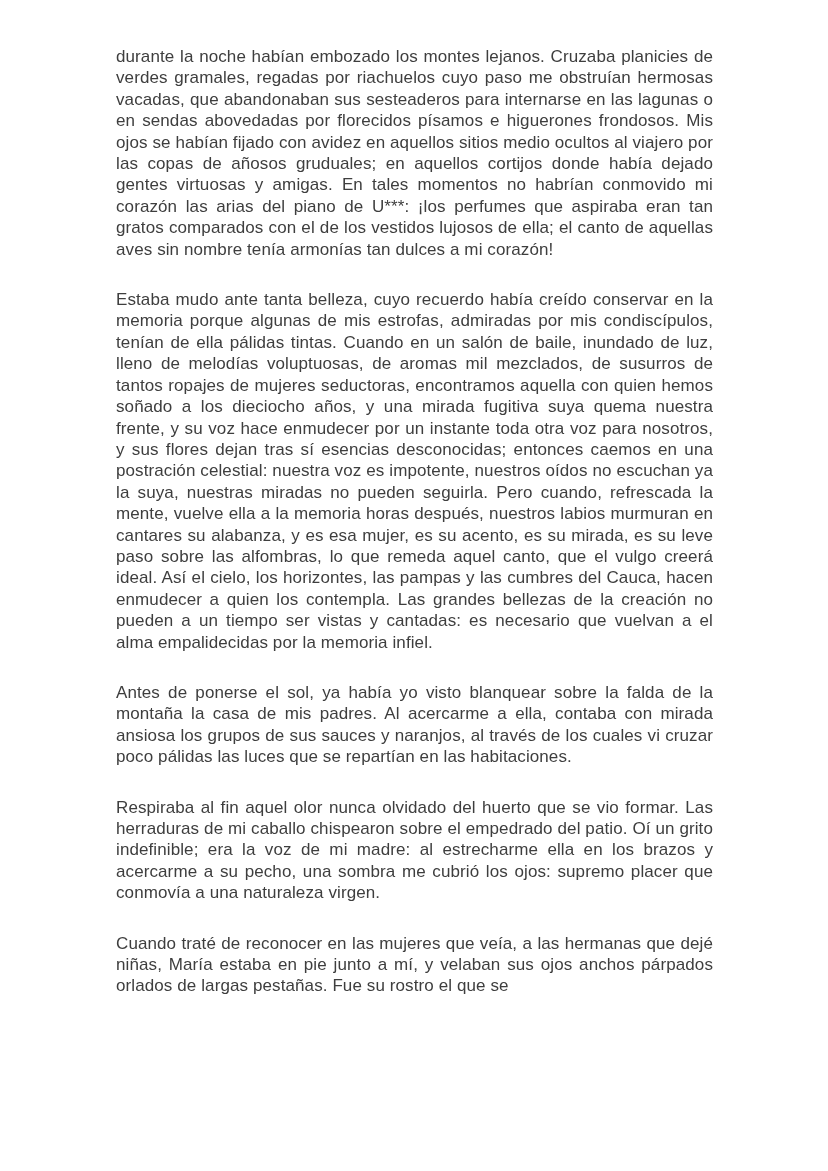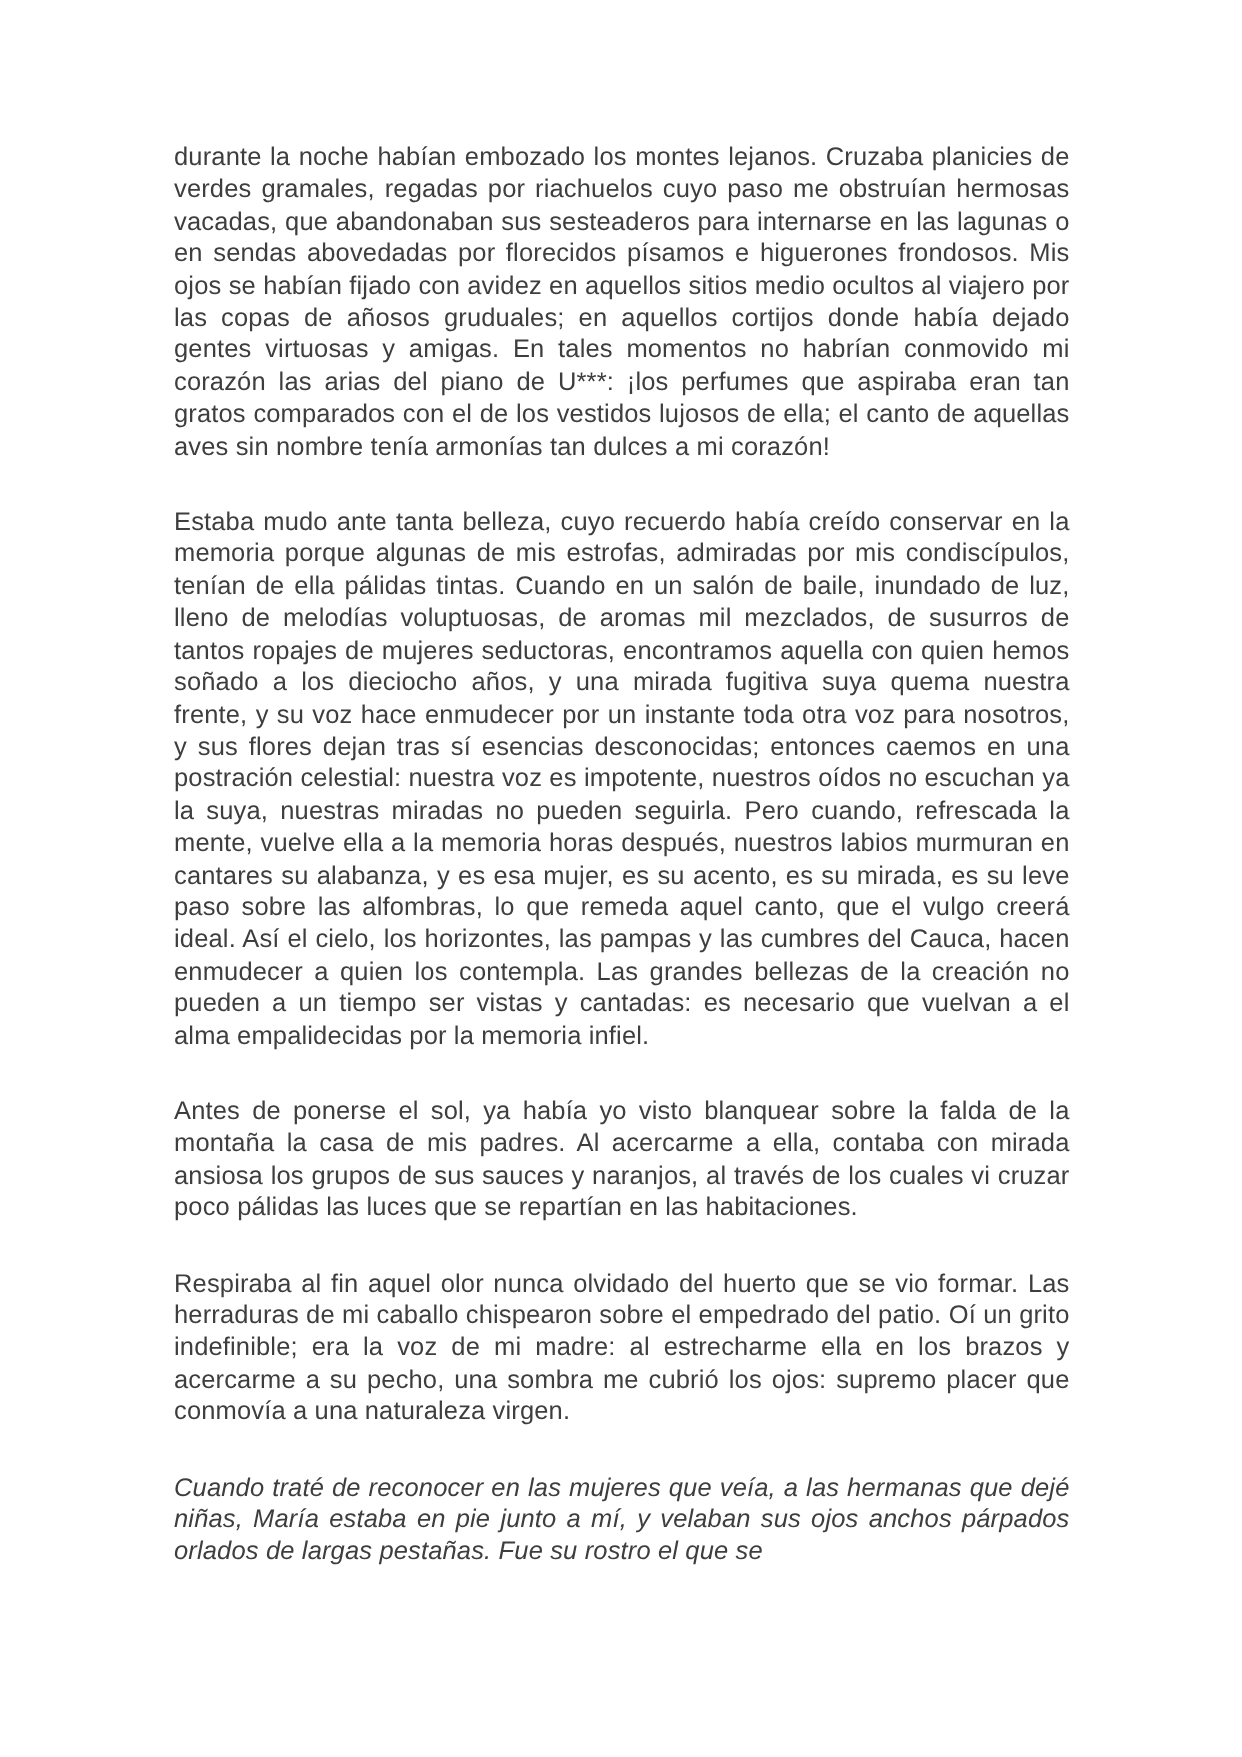--- a/index.html
+++ b/index.html
@@ -6,37 +6,36 @@
     margin: 0;
     padding: 0;
     background: #ffffff;
   }
   .page {
     position: relative;
     width: 828px;
     height: 1171px;
     background: #ffffff;
     box-sizing: border-box;
-    padding: 94px 115px 0 116px;
+    padding: 46px 115px 0 116px;
     overflow: hidden;
   }
   .page-text p {
     font-family: "Liberation Sans", "DejaVu Sans", sans-serif;
     font-size: 17px;
     line-height: 21.4px;
     letter-spacing: 0.1px;
     color: #3e3e3e;
     text-align: justify;
     margin: 0 0 29px 0;
     -webkit-hyphens: none;
     hyphens: none;
   }
   .page-text p:last-child {
     margin-bottom: 4px;
-    font-style: italic;
   }
 </style>
 </head>
 <body>
 
 <div class="page">
   <div class="page-text">
     <p>durante la noche habían embozado los montes lejanos. Cruzaba planicies de verdes gramales, regadas por riachuelos cuyo paso me obstruían hermosas vacadas, que abandonaban sus sesteaderos para internarse en las lagunas o en sendas abovedadas por florecidos písamos e higuerones frondosos. Mis ojos se habían fijado con avidez en aquellos sitios medio ocultos al viajero por las copas de añosos gruduales; en aquellos cortijos donde había dejado gentes virtuosas y amigas. En tales momentos no habrían conmovido mi corazón las arias del piano de U***: ¡los perfumes que aspiraba eran tan gratos comparados con el de los vestidos lujosos de ella; el canto de aquellas aves sin nombre tenía armonías tan dulces a mi corazón!</p>
     <p>Estaba mudo ante tanta belleza, cuyo recuerdo había creído conservar en la memoria porque algunas de mis estrofas, admiradas por mis condiscípulos, tenían de ella pálidas tintas. Cuando en un salón de baile, inundado de luz, lleno de melodías voluptuosas, de aromas mil mezclados, de susurros de tantos ropajes de mujeres seductoras, encontramos aquella con quien hemos soñado a los dieciocho años, y una mirada fugitiva suya quema nuestra frente, y su voz hace enmudecer por un instante toda otra voz para nosotros, y sus flores dejan tras sí esencias desconocidas; entonces caemos en una postración celestial: nuestra voz es impotente, nuestros oídos no escuchan ya la suya, nuestras miradas no pueden seguirla. Pero cuando, refrescada la mente, vuelve ella a la memoria horas después, nuestros labios murmuran en cantares su alabanza, y es esa mujer, es su acento, es su mirada, es su leve paso sobre las alfombras, lo que remeda aquel canto, que el vulgo creerá ideal. Así el cielo, los horizontes, las pampas y las cumbres del Cauca, hacen enmudecer a quien los contempla. Las grandes bellezas de la creación no pueden a un tiempo ser vistas y cantadas: es necesario que vuelvan a el alma empalidecidas por la memoria infiel.</p>
     <p>Antes de ponerse el sol, ya había yo visto blanquear sobre la falda de la montaña la casa de mis padres. Al acercarme a ella, contaba con mirada ansiosa los grupos de sus sauces y naranjos, al través de los cuales vi cruzar poco pálidas las luces que se repartían en las habitaciones.</p>

